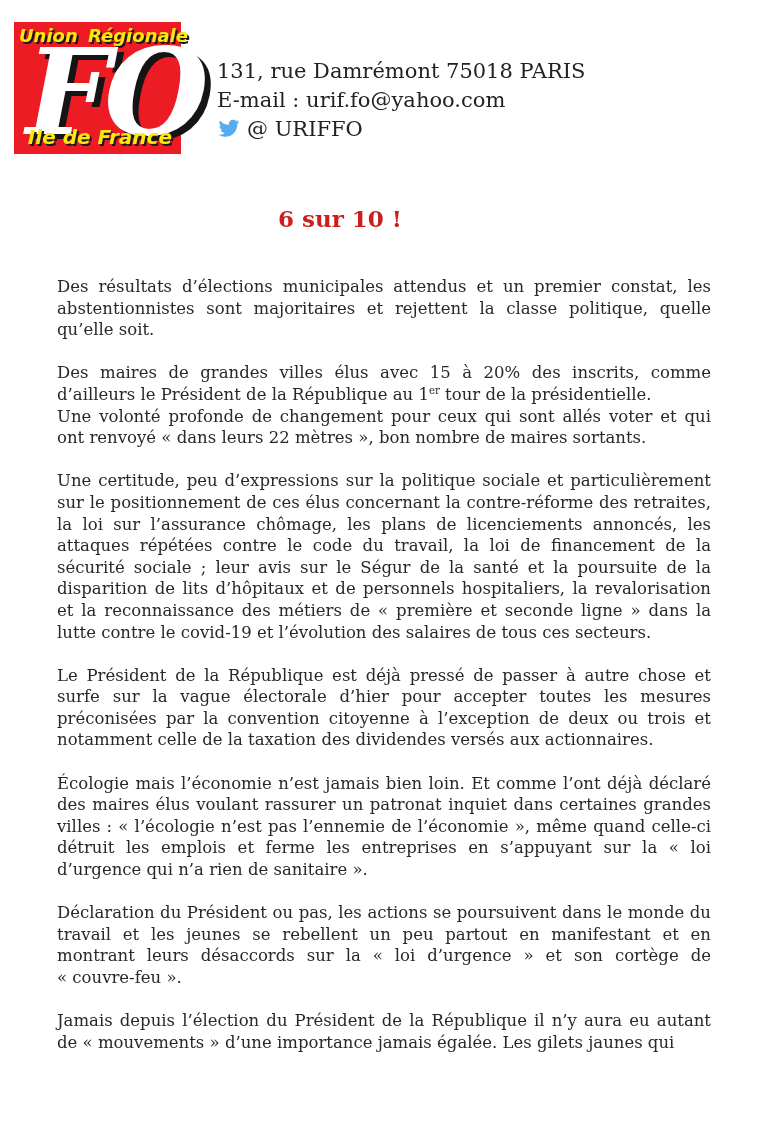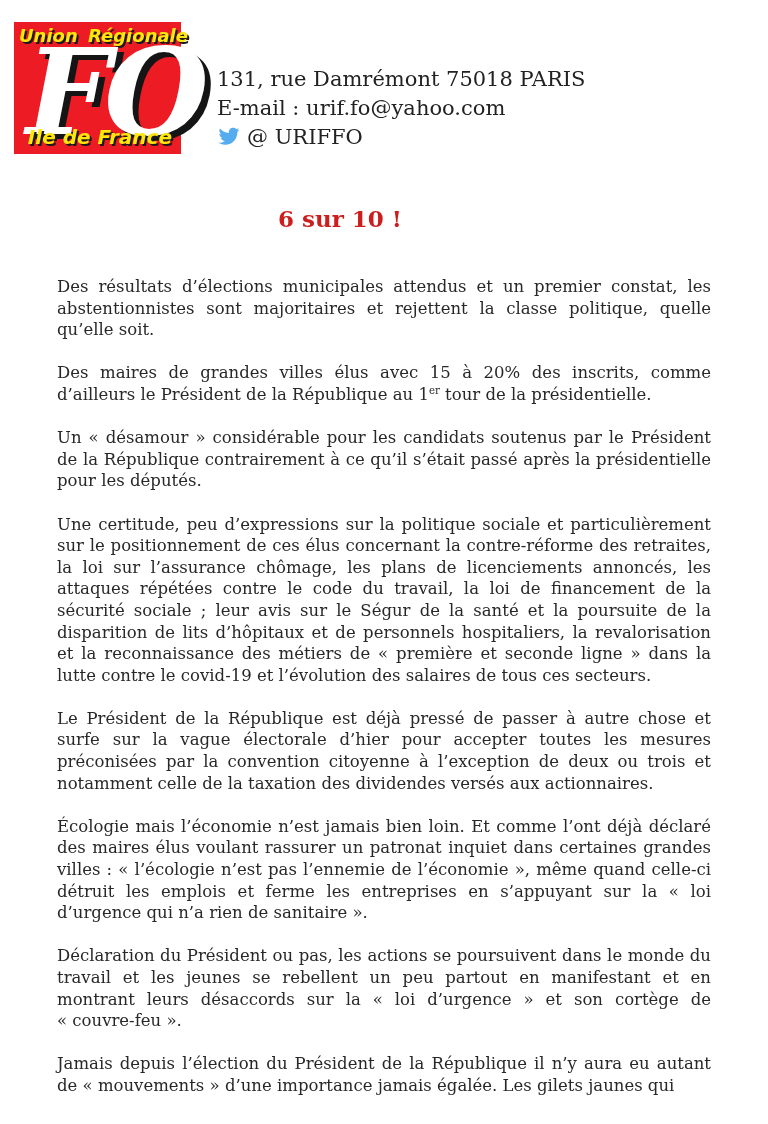--- a/index.html
+++ b/index.html
@@ -35,21 +35,21 @@
     position:absolute;bottom:5px;right:9px;
     font-family:"DejaVu Sans","Liberation Sans",sans-serif;
     font-style:italic;font-weight:bold;
     font-size:20px;white-space:nowrap;
     color:#ffe60d;text-shadow:2px 2px 0 #1a1a1a;margin-left:32px;
   }
 
   
   .contact{
     position:absolute;left:217px;top:57px;
-    font-size:21px;line-height:29px;color:#222222;margin-top:8px;
+    font-size:21px;line-height:29px;color:#222222;
   }
   .contact-row{white-space:nowrap;}
   .tw-icon{
     display:inline-block;vertical-align:-4px;margin-right:7px;
     width:23px;height:23px;color:#55acee;
   }
   .tw-icon svg{width:100%;height:100%;display:block;}
 
   
   .doc-title{
@@ -89,23 +89,21 @@
 </div>
 
 <div class="doc-title" style="color: rgb(205, 30, 30);">6 sur 10&nbsp;!</div>
 
 <div class="body-text">
   <div class="block">
     <p>Des résultats d’élections municipales attendus et un premier constat, les abstentionnistes sont majoritaires et rejettent la classe politique, quelle qu’elle soit.</p>
   </div>
   <div class="block">
     <p><span>Des maires de grandes villes élus avec 15 à 20% des inscrits, comme d’ailleurs le Président de la République au 1</span><sup>er</sup><span> tour de la présidentielle.</span></p>
-  </div>
-  <div class="block">
-    <p>Un «&nbsp;désamour&nbsp;» considérable pour les candidats soutenus par le Président de la République contrairement à ce qu’il s’était passé après la présidentielle pour les députés.</p>
+    <p>Une volonté profonde de changement pour ceux qui sont allés voter et qui ont renvoyé «&nbsp;dans leurs 22 mètres&nbsp;», bon nombre de maires sortants.</p>
   </div>
   <div class="block">
     <p>Une certitude, peu d’expressions sur la politique sociale et particulièrement sur le positionnement de ces élus concernant la contre-réforme des retraites, la loi sur l’assurance chômage, les plans de licenciements annoncés, les attaques répétées contre le code du travail, la loi de financement de la sécurité sociale&nbsp;; leur avis sur le Ségur de la santé et la poursuite de la disparition de lits d’hôpitaux et de personnels hospitaliers, la revalorisation et la reconnaissance des métiers de «&nbsp;première et seconde ligne&nbsp;» dans la lutte contre le covid-19 et l’évolution des salaires de tous ces secteurs.</p>
   </div>
   <div class="block">
     <p>Le Président de la République est déjà pressé de passer à autre chose et surfe sur la vague électorale d’hier pour accepter toutes les mesures préconisées par la convention citoyenne à l’exception de deux ou trois et notamment celle de la taxation des dividendes versés aux actionnaires.</p>
   </div>
   <div class="block">
     <p>Écologie mais l’économie n’est jamais bien loin. Et comme l’ont déjà déclaré des maires élus voulant rassurer un patronat inquiet dans certaines grandes villes&nbsp;: «&nbsp;l’écologie n’est pas l’ennemie de l’économie&nbsp;», même quand celle-ci détruit les emplois et ferme les entreprises en s’appuyant sur la «&nbsp;loi d’urgence qui n’a rien de sanitaire&nbsp;».</p>
   </div>

